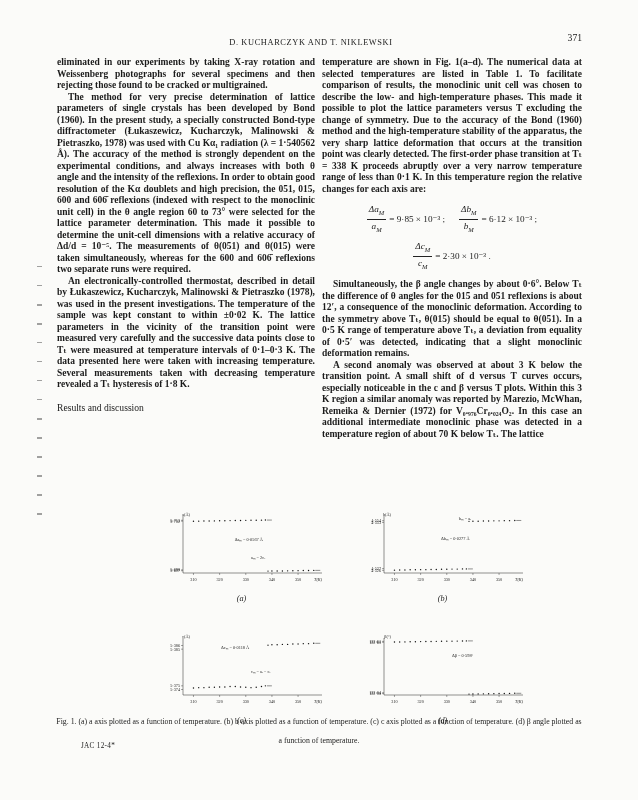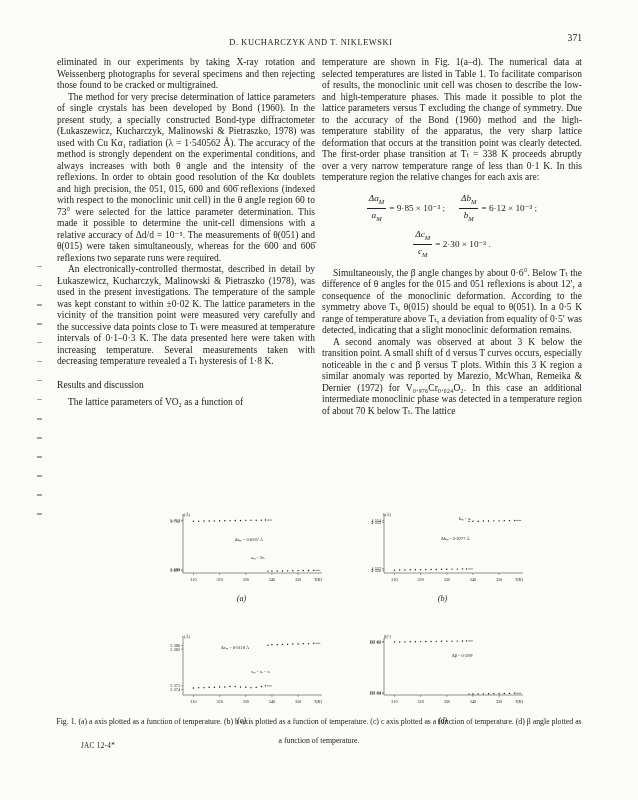--- a/index.html
+++ b/index.html
@@ -4,21 +4,21 @@
 <style>
   html,body{margin:0;padding:0;}
   body{width:638px;height:800px;background:#fbfbf9;color:#1b1b1b;
        font-family:"Liberation Serif","DejaVu Serif",serif;position:relative;overflow:hidden;}
   .header-authors{position:absolute;top:38px;left:61px;width:500px;text-align:center;
        font-size:8.4px;letter-spacing:0.6px;}
   .page-number{position:absolute;top:32px;left:548px;width:34px;text-align:right;font-size:9.6px;}
   .col{position:absolute;top:57px;font-size:9.5px;line-height:11.5px;text-align:justify;}
   .col-left{left:57px;width:258px;}
   .col-right{left:322px;width:260px;}
-  p{margin:0;}
+  p{margin:0;font-weight:bold;}
   .indent{text-indent:11px;}
   .section-heading{font-weight:normal;text-align:left;margin:11px 0 7px;font-size:9.6px;}
   .eqs{margin:9px 0 7px;font-size:9.2px;}
   .eqrow{display:flex;justify-content:center;gap:14px;margin:5px 0;align-items:center;}
   .eq{display:inline-flex;align-items:center;gap:3px;}
   .frac{display:inline-flex;flex-direction:column;align-items:center;line-height:10.5px;font-style:italic;}
   .frac .num{border-bottom:0.8px solid #222;padding:0 2px 1px;}
   .frac .den{padding-top:1px;}
   sub{font-size:6.5px;font-style:italic;}
   .figure{position:absolute;left:159px;top:511px;display:grid;
@@ -37,21 +37,20 @@
 <div class="scan-marks"></div>
 
 <div class="header-authors">D. KUCHARCZYK AND T. NIKLEWSKI</div>
 <div class="page-number">371</div>
 
 <div class="col col-left">
   <p>eliminated in our experiments by taking X-ray rotation and Weissenberg photographs for several specimens and then rejecting those found to be cracked or multigrained.</p>
   <p class="indent">The method for very precise determination of lattice parameters of single crystals has been developed by Bond (1960). In the present study, a specially constructed Bond-type diffractometer (Łukaszewicz, Kucharczyk, Malinowski &amp; Pietraszko, 1978) was used with Cu Kα₁ radiation (λ = 1·540562 Å). The accuracy of the method is strongly dependent on the experimental conditions, and always increases with both θ angle and the intensity of the reflexions. In order to obtain good resolution of the Kα doublets and high precision, the 051, 015, 600 and 606̄ reflexions (indexed with respect to the monoclinic unit cell) in the θ angle region 60 to 73° were selected for the lattice parameter determination. This made it possible to determine the unit-cell dimensions with a relative accuracy of Δd/d = 10⁻⁵. The measurements of θ(051) and θ(015) were taken simultaneously, whereas for the 600 and 606̄ reflexions two separate runs were required.</p>
   <p class="indent">An electronically-controlled thermostat, described in detail by Łukaszewicz, Kucharczyk, Malinowski &amp; Pietraszko (1978), was used in the present investigations. The temperature of the sample was kept constant to within ±0·02 K. The lattice parameters in the vicinity of the transition point were measured very carefully and the successive data points close to Tₜ were measured at temperature intervals of 0·1–0·3 K. The data presented here were taken with increasing temperature. Several measurements taken with decreasing temperature revealed a Tₜ hysteresis of 1·8 K.</p>
   <p class="section-heading">Results and discussion</p>
-  <p class="indent">The lattice parameters of VO₂ as a function of</p>
 </div>
 
 <div class="col col-right">
   <p>temperature are shown in Fig. 1(a–d). The numerical data at selected temperatures are listed in Table 1. To facilitate comparison of results, the monoclinic unit cell was chosen to describe the low- and high-temperature phases. This made it possible to plot the lattice parameters versus T excluding the change of symmetry. Due to the accuracy of the Bond (1960) method and the high-temperature stability of the apparatus, the very sharp lattice deformation that occurs at the transition point was clearly detected. The first-order phase transition at Tₜ = 338 K proceeds abruptly over a very narrow temperature range of less than 0·1 K. In this temperature region the relative changes for each axis are:</p>
   <div class="eqs">
     <div class="eqrow">
       <span class="eq">
         <span class="frac">
           <span class="num"><i>Δa</i><sub>M</sub></span>
           <span class="den"><i>a</i><sub>M</sub></span>

